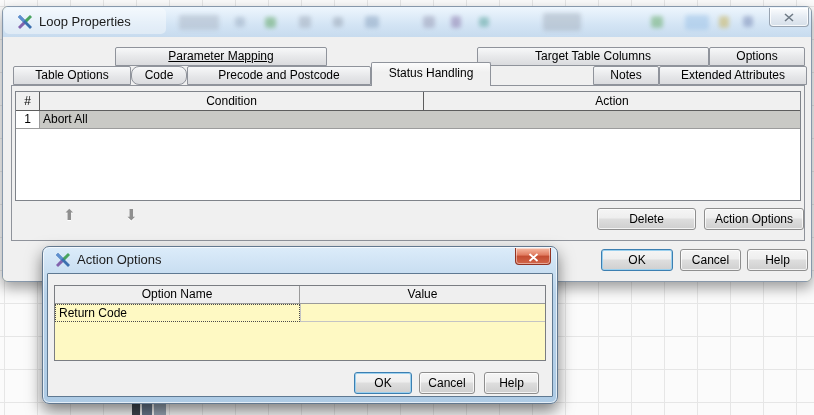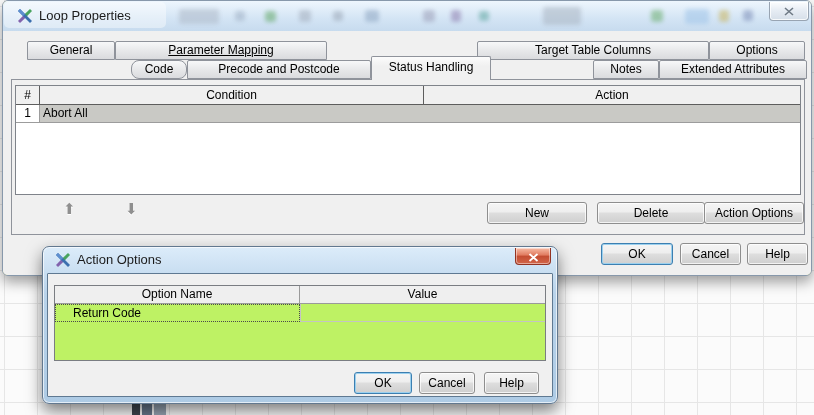--- a/index.html
+++ b/index.html
@@ -6,21 +6,21 @@
   #page{position:relative;width:814px;height:415px;overflow:hidden;
         font-family:"Liberation Sans",sans-serif;background:#fbfbfb;}
   
   #canvas-grid{position:absolute;inset:0;
     background-image:linear-gradient(#e6e6e6 1px,transparent 1px),
                      linear-gradient(90deg,#e6e6e6 1px,transparent 1px);
     background-size:33px 33px;background-position:4px 6px;background-color:#fbfbfb;}
   .bgbar{position:absolute;}
 
   
-  #loop-dialog{position:absolute;left:2px;top:0;width:810px;height:276px;
+  #loop-dialog{position:absolute;left:2px;top:6px;width:810px;height:276px;
     background:#fef9c3;border:1px solid #8798ab;border-radius:6px;
     box-shadow:0 6px 14px rgba(0,0,0,.38);box-sizing:border-box;}
   #loop-titlebar{position:absolute;left:0;top:0;width:808px;height:30px;
     background:linear-gradient(#eef6fd,#d3e4f4 60%,#c7dbee);
     border-bottom:1px solid #b4c7da;border-radius:5px 5px 0 0;overflow:hidden;}
   .title-hl{position:absolute;left:1px;top:1px;width:162px;height:26px;
     background:rgba(255,255,255,.4);border-radius:5px;}
   .blob{position:absolute;filter:blur(2px);opacity:.55;border-radius:3px;}
   .win-title{position:absolute;top:7px;font-size:13px;color:#1b1b1b;white-space:nowrap;}
   .app-icon{position:absolute;width:16px;height:16px;top:7px;}
@@ -71,24 +71,24 @@
     box-sizing:border-box;border:1px solid #62788f;border-radius:7px;
     background:linear-gradient(#dcecfa,#b9d3ea 30%,#aecbe5);
     box-shadow:0 7px 16px rgba(0,0,0,.5),inset 0 0 0 1px rgba(255,255,255,.65);z-index:10;}
   #action-close{left:472px;top:1px;width:36px;height:17px;
     background:linear-gradient(#f7bba4,#e07a5f 45%,#c34c31 50%,#d2664a);
     border:1px solid #933322;border-top:none;border-radius:0 0 4px 4px;
     box-shadow:inset 0 0 0 1px rgba(255,255,255,.45);}
   #action-client{position:absolute;left:4px;top:26px;width:506px;height:124px;
     box-sizing:border-box;border:1px solid #5f7992;background:#f0f0f0;border-radius:1px;}
   #options-scroll{position:absolute;left:6px;top:11px;width:492px;height:76px;
-    box-sizing:border-box;border:1px solid #7a7d82;background:#bef264;}
+    box-sizing:border-box;border:1px solid #7a7d82;background:#fef9c3;}
   .ocell-h{box-sizing:border-box;height:18px;line-height:17px;font-size:12px;text-align:center;
     background:#efefef;border-right:1px solid #9a9a9a;border-bottom:1px solid #9a9a9a;}
-  .ocell{box-sizing:border-box;height:18px;line-height:16px;font-size:12px;padding:0 17px;}
+  .ocell{box-sizing:border-box;height:18px;line-height:16px;font-size:12px;padding:0 3px;}
   .o-name{width:245px;flex:none;}
   .o-val{flex:1;border-right:none;}
   .focus-cell{border:1px dotted #4a4a4a;border-bottom:1px dotted #4a4a4a;}
   .val-cell{border-left:1px solid #c4c4c4;border-bottom:1px solid #c4c4c4;}
 </style>
 </head>
 <body>
 
 <div id="page">
   <div id="canvas-grid"></div>
@@ -128,25 +128,25 @@
 
       <div class="close-btn" id="loop-close">
         <svg width="10" height="9" style="margin-top:5px" viewBox="0 0 10 9">
           <path d="M1 1 L9 8 M9 1 L1 8" stroke="#6f7a85" stroke-width="1.6" fill="none"></path>
         </svg>
       </div>
     </div>
 
     <div id="loop-client"></div>
 
-    <div class="tab" style="left:24px;top:40px;width:88px;">General</div>
     <div class="tab" style="left:112px;top:40px;width:212px;text-decoration:underline;">Parameter Mapping</div>
     <div class="tab" style="left:474px;top:40px;width:232px;">Target Table Columns</div>
     <div class="tab" style="left:706px;top:40px;width:96px;">Options</div>
 
+    <div class="tab" style="left:10px;top:59px;width:118px;">Table Options</div>
     <div class="tab" style="left:128px;top:59px;width:56px;border-radius:8px;">Code</div>
     <div class="tab" style="left:184px;top:59px;width:184px;">Precode and Postcode</div>
     <div class="tab active" style="left:368px;top:55px;width:120px;height:24px;">Status Handling</div>
     <div class="tab" style="left:590px;top:59px;width:66px;">Notes</div>
     <div class="tab" style="left:656px;top:59px;width:148px;">Extended Attributes</div>
 
     <div id="tab-panel"></div>
 
     <div id="status-scroll">
       <div class="trow">
@@ -156,22 +156,21 @@
       </div>
       <div class="trow">
         <div class="bcell c-num">1</div>
         <div class="bcell c-act act-sel">Abort All</div>
       </div>
     </div>
 
     <span class="arrow" style="left:60px;top:199px;"><span>⬆</span></span>
     <span class="arrow" style="left:122px;top:199px;"><span>⬇</span></span>
 
-    <div class="btn" style="left:484px;top:201px;width:100px;">New</div>
-    <div class="btn" style="left:594px;top:201px;width:108px;">Delete</div>
+    <div class="btn" style="left:594px;top:201px;width:99px;">Delete</div>
     <div class="btn" style="left:701px;top:201px;width:100px;">Action Options</div>
 
     <div class="btn focused" style="left:598px;top:242px;width:72px;">OK</div>
     <div class="btn" style="left:677px;top:242px;width:61px;">Cancel</div>
     <div class="btn" style="left:744px;top:242px;width:61px;">Help</div>
   </div>
 
   <div id="action-dialog">
     <div style="position:absolute;left:0;top:0;width:514px;height:26px;">
       <svg class="app-icon" style="left:12px;top:5px;" viewBox="0 0 16 16">

